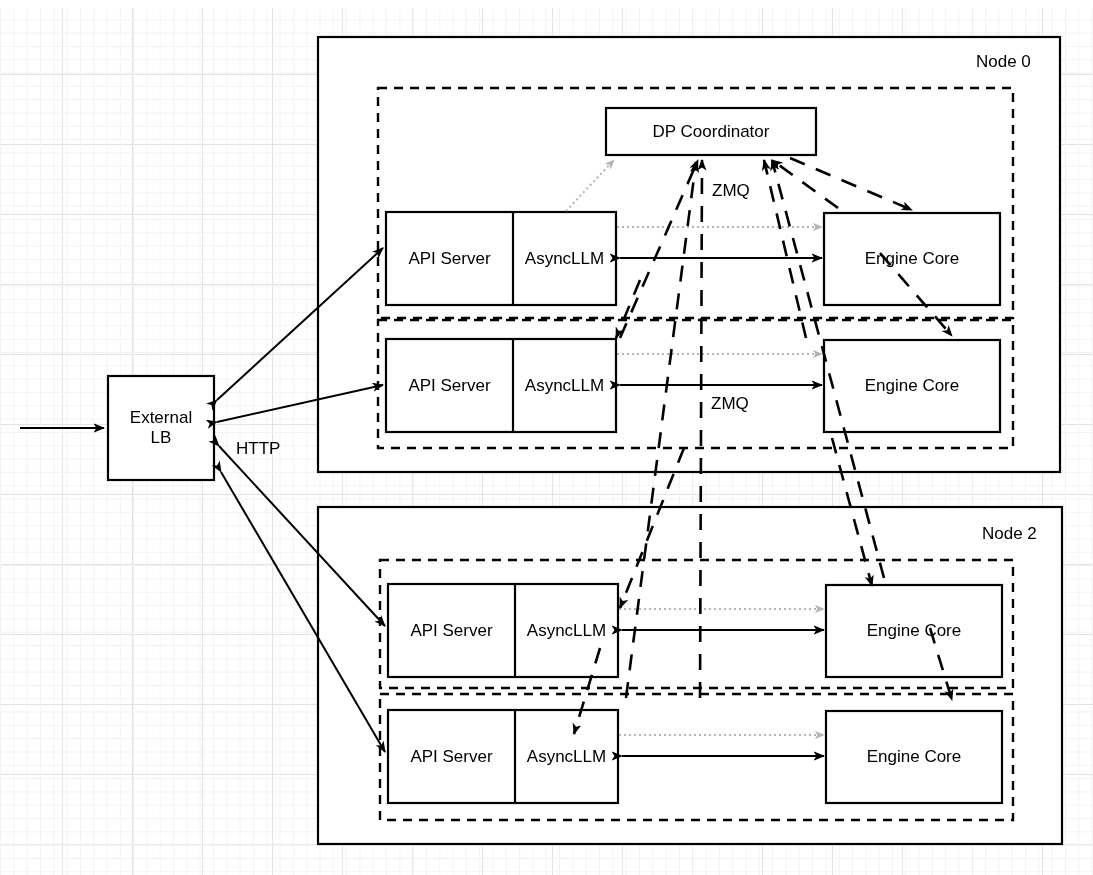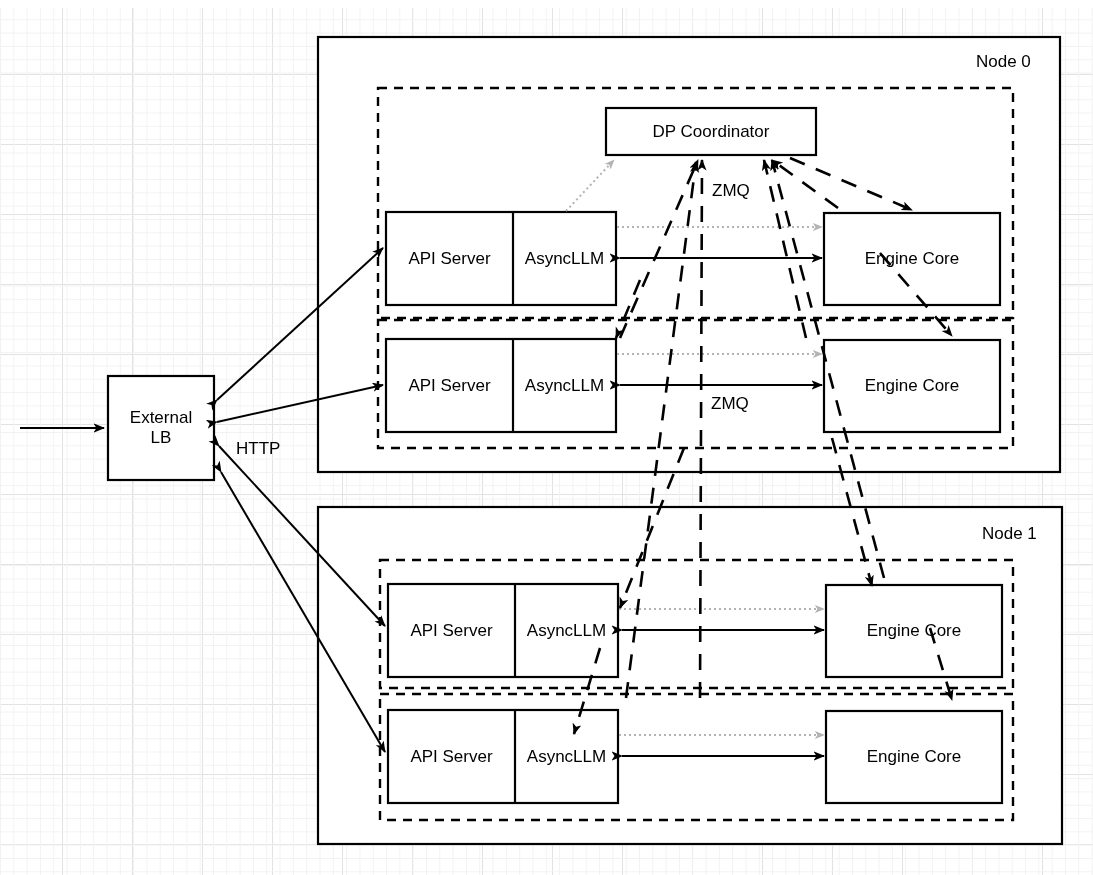--- a/index.html
+++ b/index.html
@@ -97,21 +97,21 @@
     <line x1="640" y1="272" x2="616" y2="330" stroke="#000" stroke-width="2.6" stroke-dasharray="16,12" marker-end="url(#ahb)"></line>
     <line x1="832" y1="430" x2="872" y2="578" stroke="#000" stroke-width="2.6" stroke-dasharray="16,12" marker-end="url(#ahb)"></line>
     <line x1="684" y1="440" x2="620" y2="600" stroke="#000" stroke-width="2.6" stroke-dasharray="16,12" marker-end="url(#ahb)"></line>
     <line x1="930" y1="620" x2="952" y2="692" stroke="#000" stroke-width="2.6" stroke-dasharray="16,12" marker-end="url(#ahb)"></line>
     <line x1="600" y1="640" x2="574" y2="726" stroke="#000" stroke-width="2.6" stroke-dasharray="16,12" marker-end="url(#ahb)"></line>
 
     <line x1="566" y1="203" x2="614" y2="152" stroke="#b3b3b3" stroke-width="2" stroke-dasharray="2,3" marker-end="url(#ahg)"></line>
   </svg>
 
   <div class="lbl" style="left:976px;top:44px;">Node 0</div>
-  <div class="lbl" style="left:982px;top:516px;">Node 1</div>
+  <div class="lbl" style="left:982px;top:516px;">Node 2</div>
 
   <div class="boxtext" style="left:108px;top:368px;width:106px;height:104px;flex-direction:column;">
     <span>External</span>
     <span>LB</span>
   </div>
 
   <div class="boxtext" style="left:606px;top:100px;width:210px;height:47px;">DP Coordinator</div>
   <div class="lbl" style="left:236px;top:431px;">HTTP</div>
 
   <div class="lbl" style="left:712px;top:173px;">ZMQ</div>

